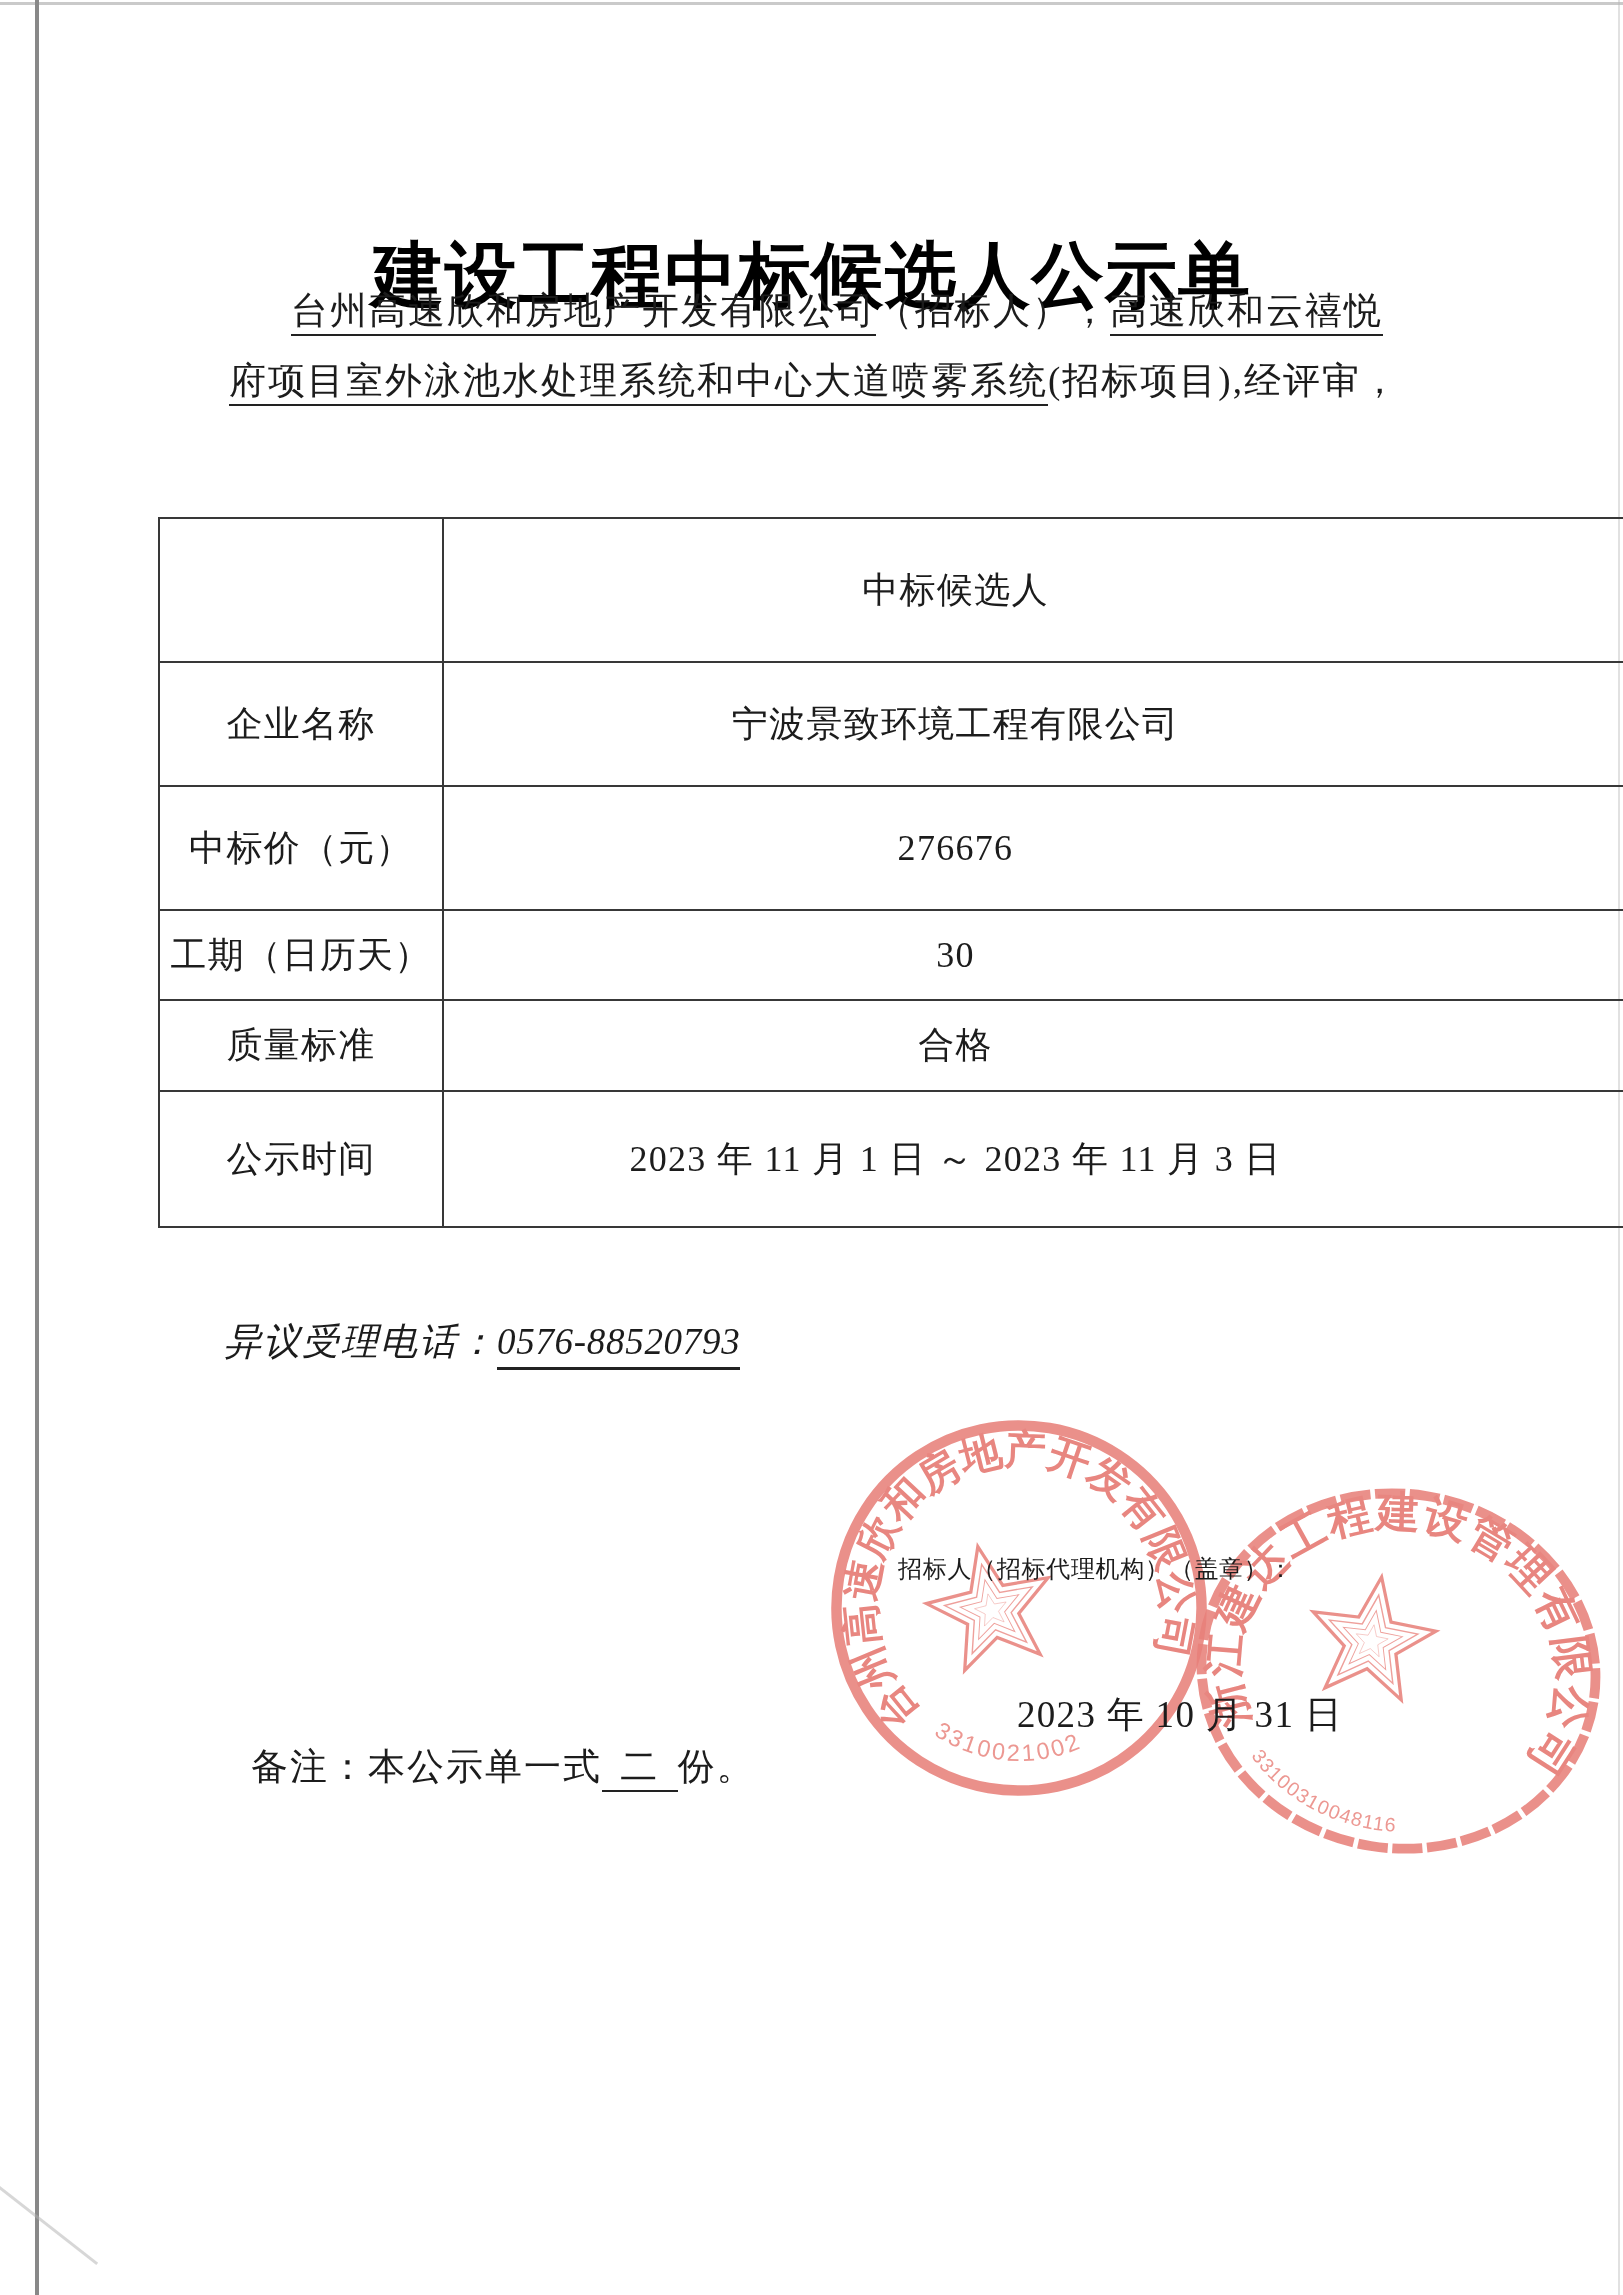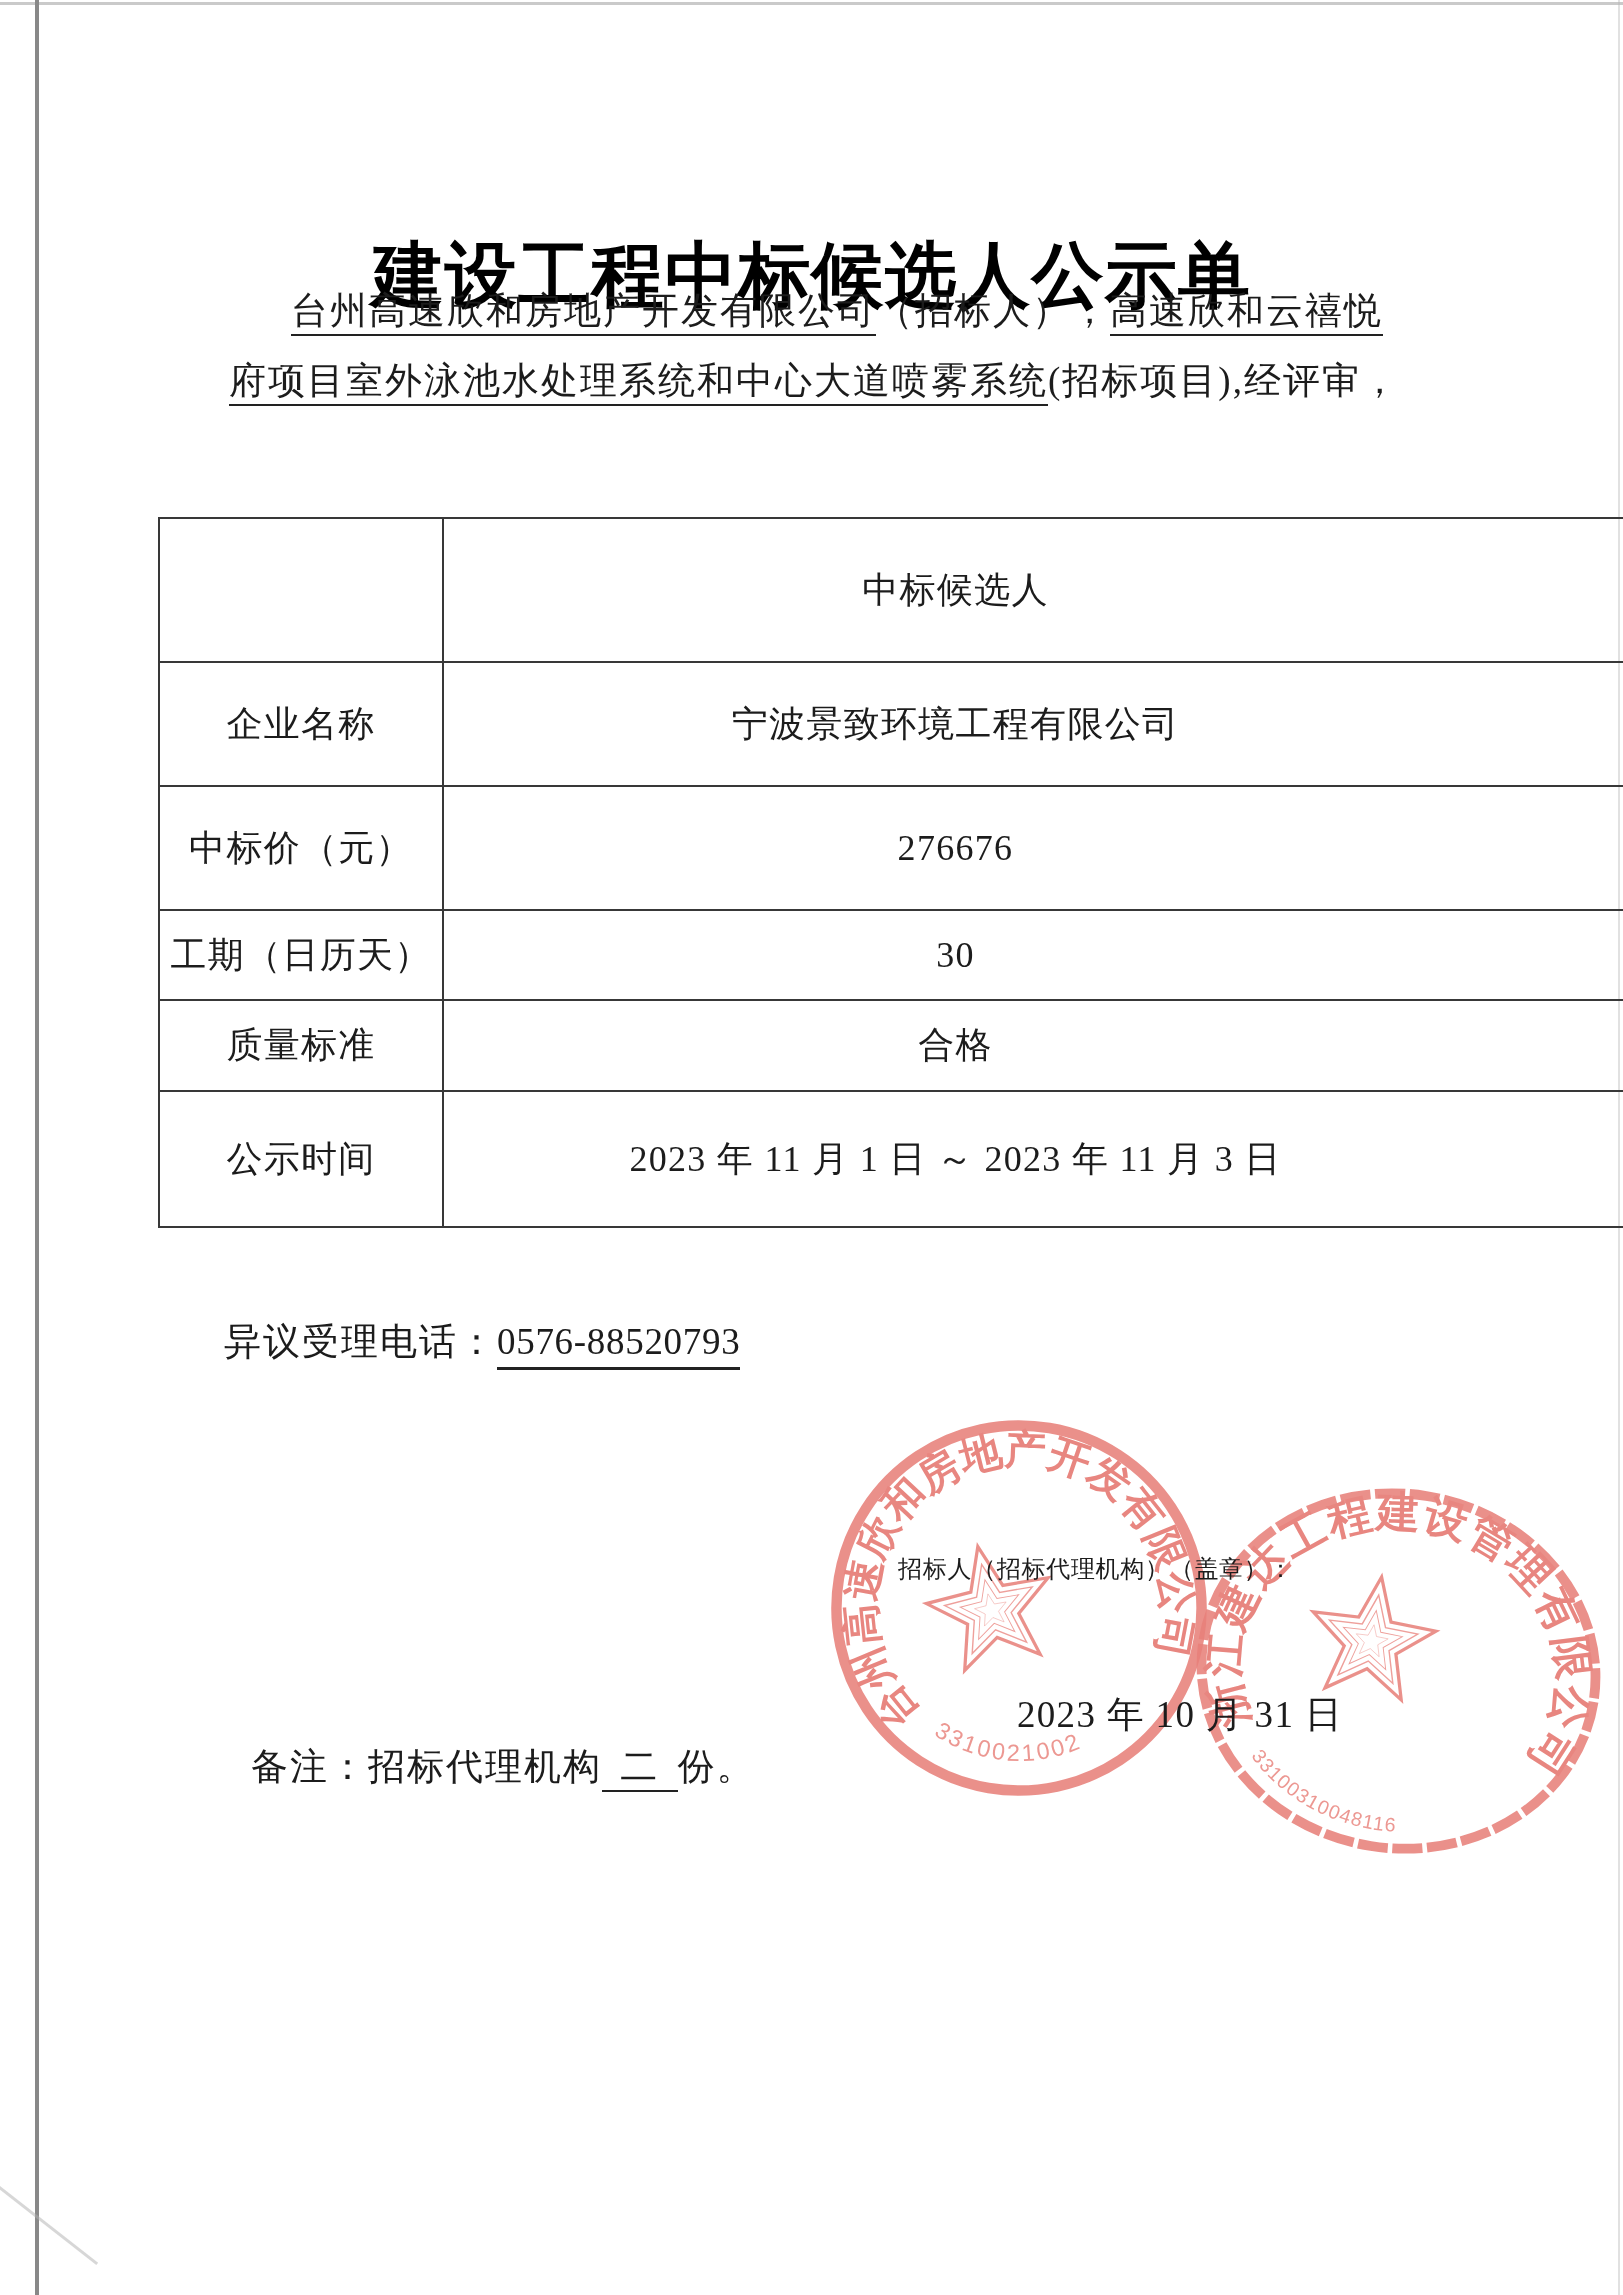--- a/index.html
+++ b/index.html
@@ -30,21 +30,21 @@
     position:absolute; left:158px; top:517px; width:1301px;
     border-collapse:collapse; table-layout:fixed;
   }
   .tbl td { border:2.6px solid #383838; vertical-align:middle; }
   .tbl .c1 { width:280px; text-align:center; font-size:36px; letter-spacing:1.3px;margin-top:24px; }
   .tbl .c2 { width:1021px; text-align:center; font-size:36px; letter-spacing:1.3px;
              padding-right:360px; white-space:nowrap; }
   .rA { height:144px; } .rB { height:124px; } .rC { height:124px; }
   .rD { height:90px; } .rE { height:91px; } .rF { height:136px; }
 
-  .phone { position:absolute; left:224px; top:1317px; font-size:37px; letter-spacing:2px; white-space:nowrap; }
+  .phone { position:absolute; left:224px; top:1317px; font-size:37px; letter-spacing:2px; white-space:nowrap;font-style:italic; }
   .phone .num { border-bottom:3.3px solid #222; padding-bottom:4.6px; letter-spacing:0.7px; }
 
   .sig-line { position:absolute; left:898px; top:1553px; font-size:24px; letter-spacing:0.7px; z-index:5; white-space:nowrap; }
   .sig-date { position:absolute; left:1017px; top:1690px; font-size:37px; letter-spacing:1.3px; z-index:5; white-space:nowrap; }
 
   .note { position:absolute; left:251px; top:1742px; font-size:37px; letter-spacing:2px; z-index:1; white-space:nowrap; }
   .note .count { border-bottom:2.6px solid #222; padding:0 18.3px 2.6px 18.3px; }
 
   .stamp { position:absolute; opacity:.88; }
   .stamp-left  { left:826px; top:1415px; width:386px; height:386px; z-index:2; }
@@ -137,16 +137,16 @@
         <use href="#starR" class="star-in" transform="translate(325,290) scale(0.26) translate(-325,-290)"></use>
       </g>
       <text class="ring-text" font-size="66" letter-spacing="3"><textPath href="#arcTextR" startOffset="18">浙江建达工程建设管理有限公司</textPath></text>
       <text class="ring-num" font-size="30" letter-spacing="2"><textPath href="#arcNumR" startOffset="8">33100310048116</textPath></text>
     </g>
   </svg>
 
   <div class="sig-line">招标人（招标代理机构）（盖章）：</div>
   <div class="sig-date">2023 年 10 月 31 日</div>
 
-  <div class="note"><span>备注：招标代理机构</span><span class="count">二</span><span>份。</span></div>
+  <div class="note"><span>备注：本公示单一式</span><span class="count">二</span><span>份。</span></div>
 
 </div>
 
 
 </body></html>

